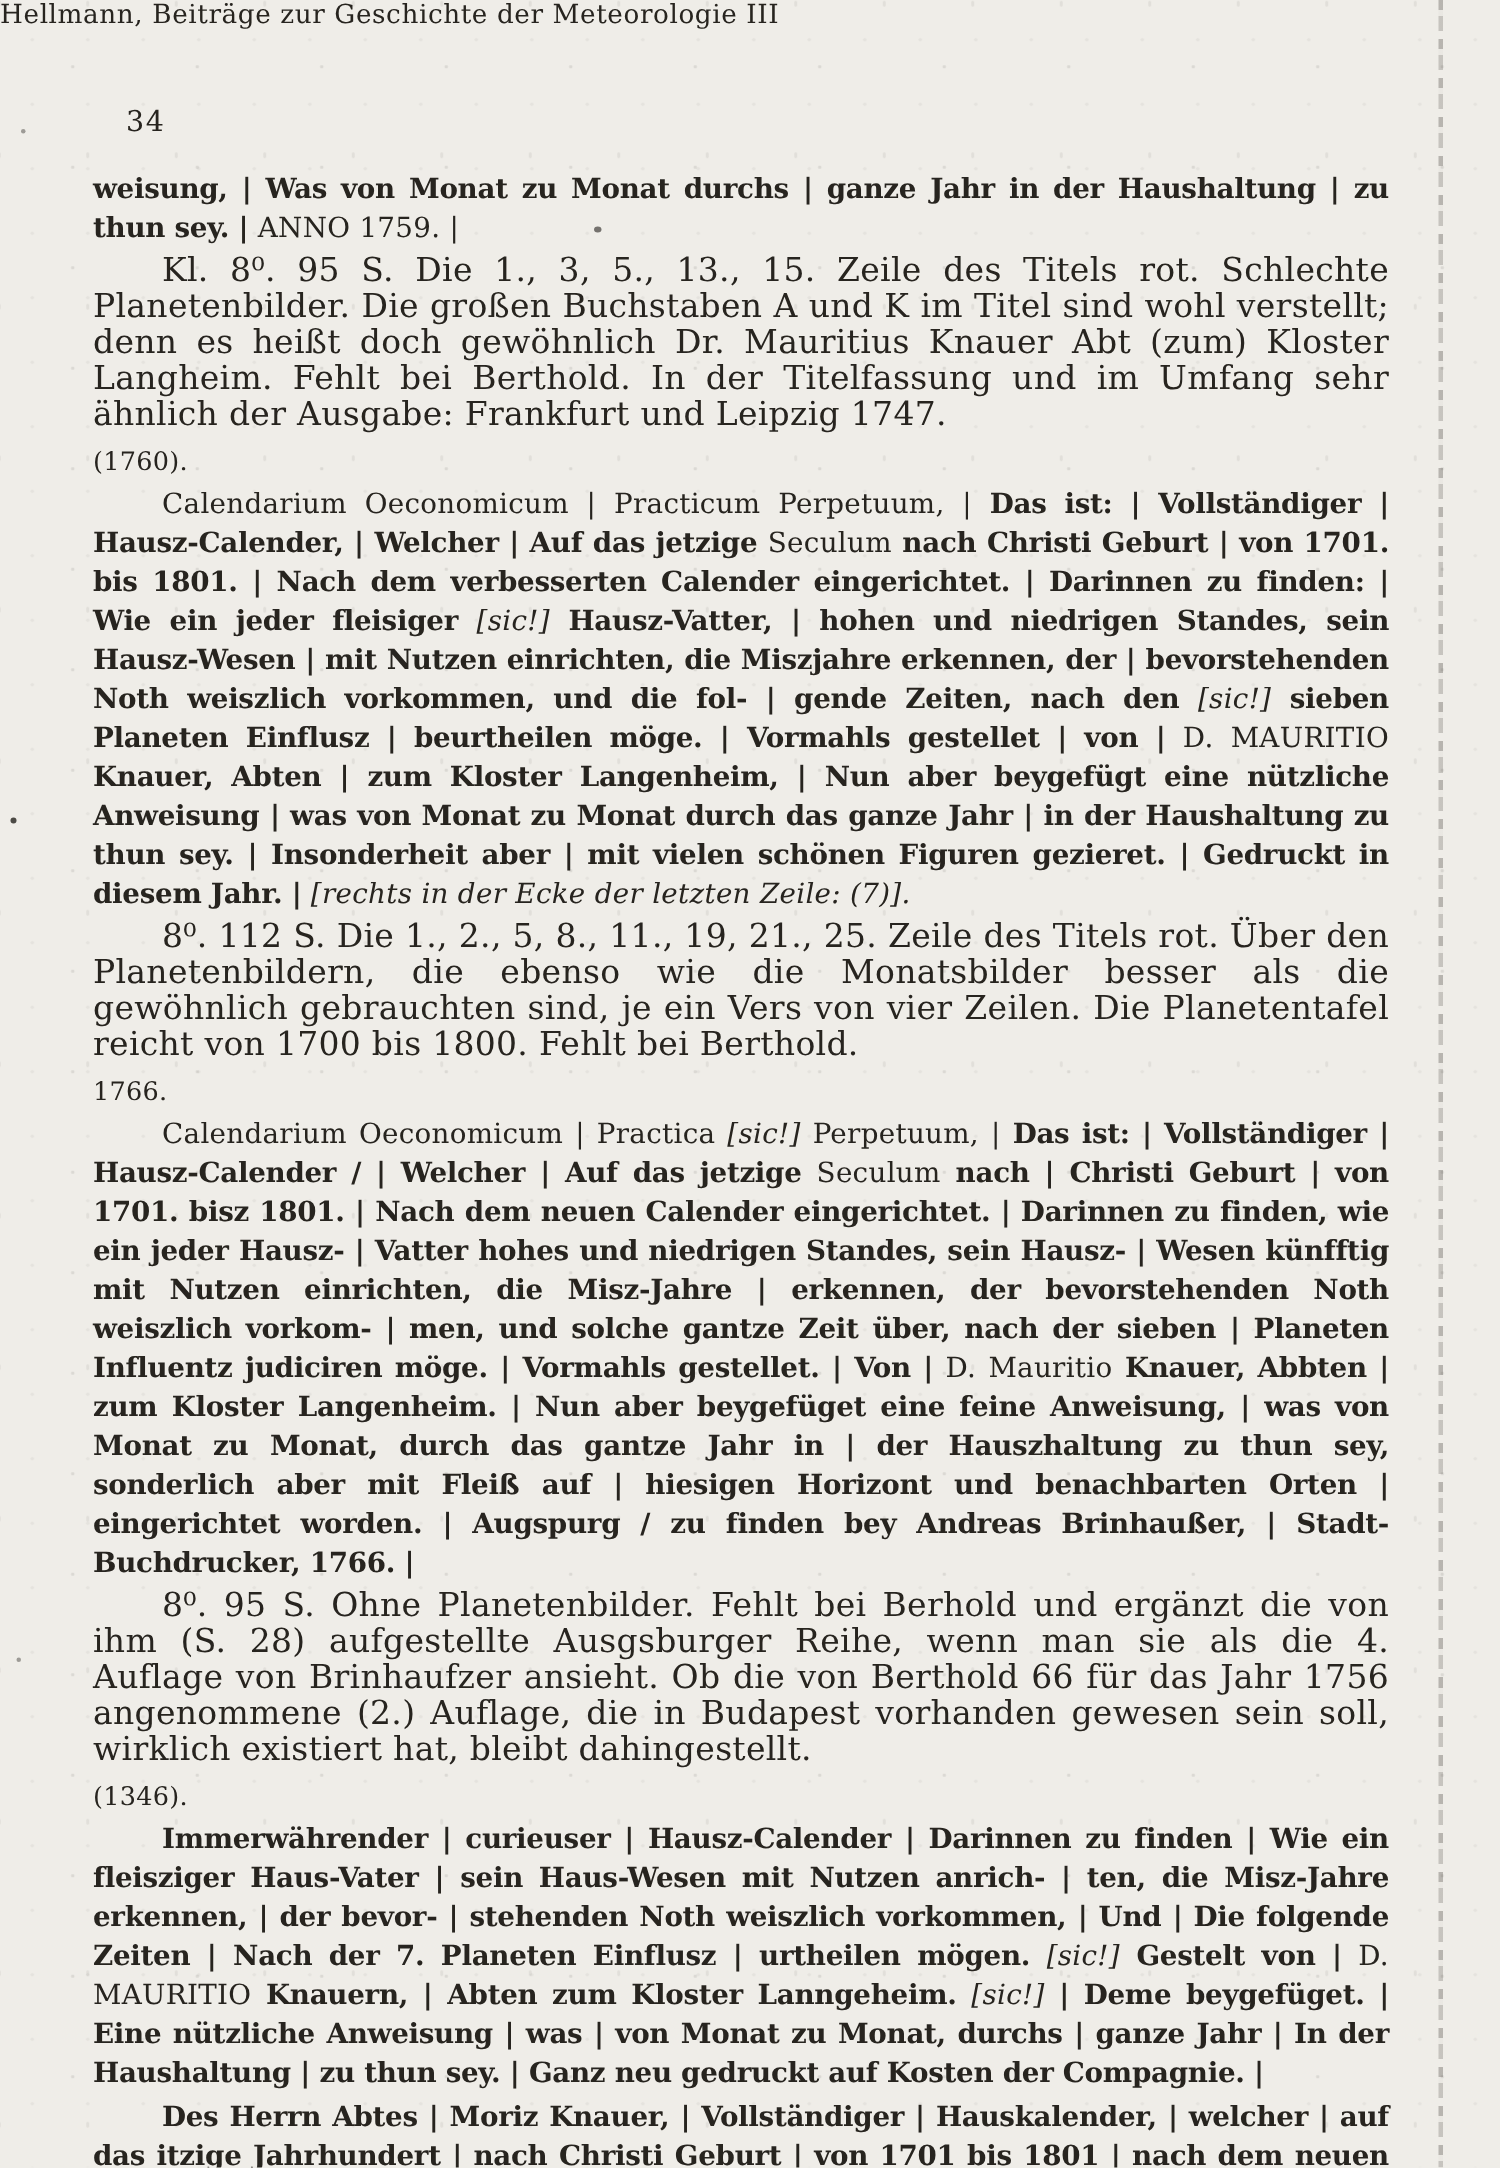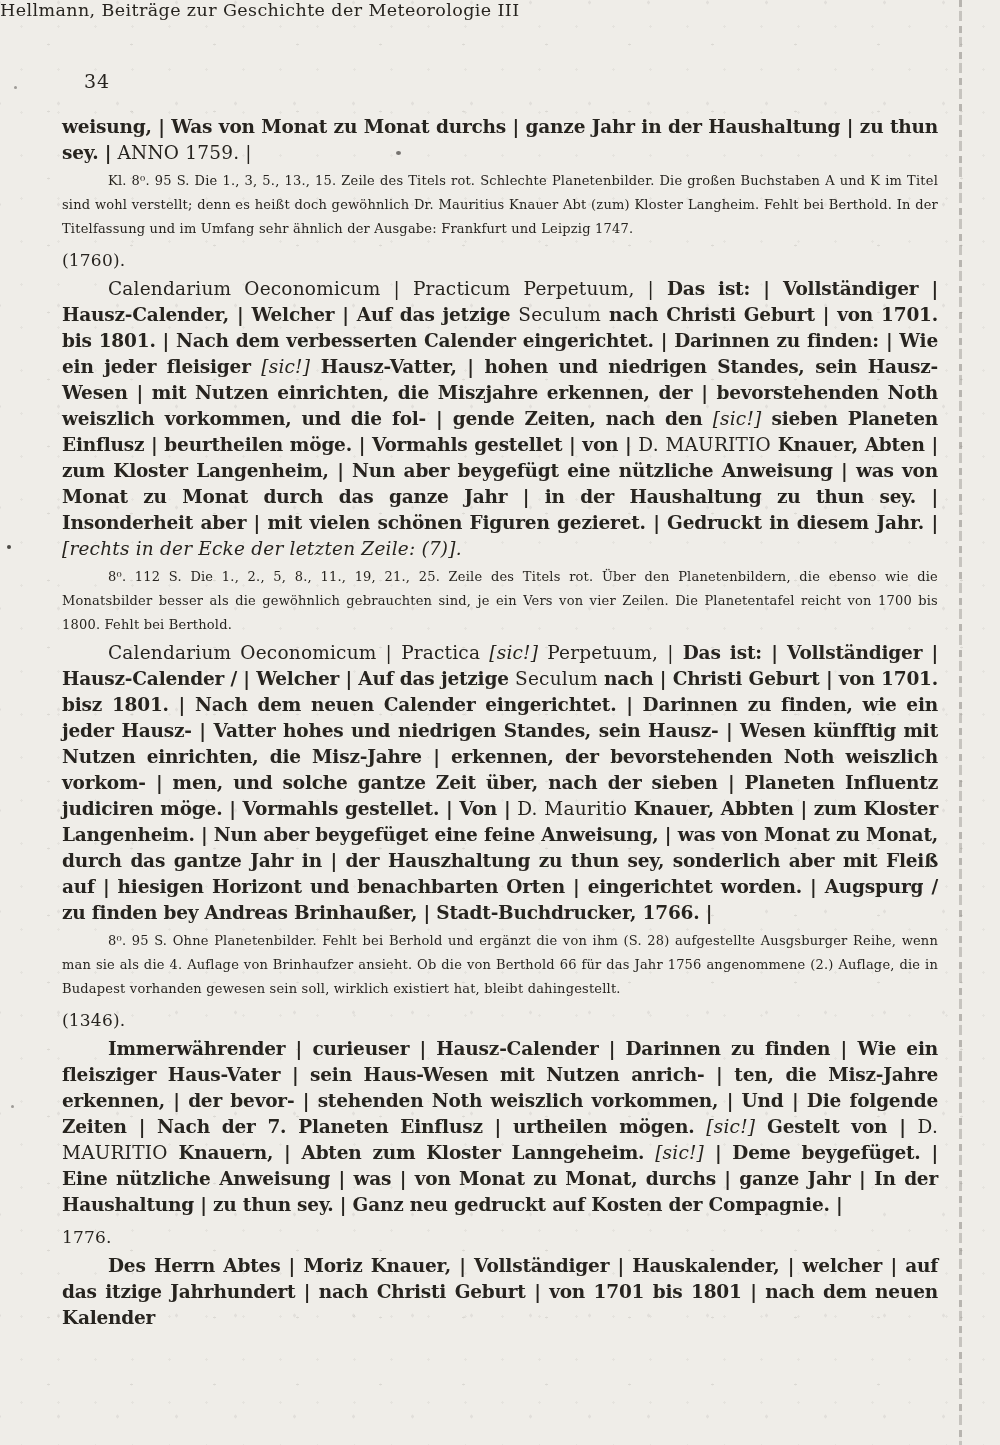--- a/index.html
+++ b/index.html
@@ -53,25 +53,25 @@
   .running-title{
     text-align:left;
     font-size:17.5px;
     letter-spacing:0.4px;
   }
   .body-text{
     margin:14px 62px 0 62px;
     width:880px;
   }
   .para{
-    margin:0 4px 3px 0;
+    margin:0 16px 3px 0;
     text-align:justify;
   }
   .para.fraktur{font-size:18.5px;line-height:26px;}
-  .para.antiqua{font-size:13px;line-height:24px;}
+  .para.antiqua{font-size:22px;line-height:24px;}
   .para.indent{text-indent:46px;}
   .para.noindent{text-indent:0;}
   .heading{
     font-size:17px;
     line-height:24px;
     margin:7px 0 4px 0;
   }
   
   .seg-f{font-weight:bold;letter-spacing:-0.2px;}
   .seg-a{font-weight:normal;letter-spacing:0.2px;}
@@ -91,20 +91,20 @@
     <span class="page-number">34</span>
     <div class="running-title">Hellmann, Beiträge zur Geschichte der Meteorologie III</div>
   </div>
 
   <div class="body-text">
       <p class="para fraktur noindent"><span class="seg-f">weisung, | Was von Monat zu Monat durchs | ganze Jahr in der Haushaltung | zu thun sey. | </span><span class="seg-a">ANNO 1759. |</span></p>
       <p class="para antiqua indent"><span class="seg-a">Kl. 8⁰. 95 S. Die 1., 3, 5., 13., 15. Zeile des Titels rot. Schlechte Planetenbilder. Die großen Buchstaben A und K im Titel sind wohl verstellt; denn es heißt doch gewöhnlich Dr. Mauritius Knauer Abt (zum) Kloster Langheim. Fehlt bei Berthold. In der Titelfassung und im Umfang sehr ähnlich der Ausgabe: Frankfurt und Leipzig 1747.</span></p>
       <div class="heading"><span class="seg-a">(1760).</span></div>
       <p class="para fraktur indent"><span class="seg-a">Calendarium Oeconomicum | Practicum Perpetuum, | </span><span class="seg-f">Das ist: | Vollständiger | Hausz-Calender, | Welcher | Auf das jetzige </span><span class="seg-a">Seculum</span><span class="seg-f"> nach Christi Geburt | von 1701. bis 1801. | Nach dem verbesserten Calender eingerichtet. | Darinnen zu finden: | Wie ein jeder fleisiger </span><span class="seg-i">[sic!]</span><span class="seg-f"> Hausz-Vatter, | hohen und niedrigen Standes, sein Hausz-Wesen | mit Nutzen einrichten, die Miszjahre erkennen, der | bevorstehenden Noth weiszlich vorkommen, und die fol- | gende Zeiten, nach den </span><span class="seg-i">[sic!]</span><span class="seg-f"> sieben Planeten Einflusz | beurtheilen möge. | Vormahls gestellet | von | </span><span class="seg-a">D. MAURITIO</span><span class="seg-f"> Knauer, Abten | zum Kloster Langenheim, | Nun aber beygefügt eine nützliche Anweisung | was von Monat zu Monat durch das ganze Jahr | in der Haushaltung zu thun sey. | Insonderheit aber | mit vielen schönen Figuren gezieret. | Gedruckt in diesem Jahr. | </span><span class="seg-i">[rechts in der Ecke der letzten Zeile: (7)].</span></p>
       <p class="para antiqua indent"><span class="seg-a">8⁰. 112 S. Die 1., 2., 5, 8., 11., 19, 21., 25. Zeile des Titels rot. Über den Planetenbildern, die ebenso wie die Monatsbilder besser als die gewöhnlich gebrauchten sind, je ein Vers von vier Zeilen. Die Planetentafel reicht von 1700 bis 1800. Fehlt bei Berthold.</span></p>
+      <div class="heading"><span class="seg-a">1766.</span></div>
       <p class="para fraktur indent"><span class="seg-a">Calendarium Oeconomicum | Practica </span><span class="seg-i">[sic!]</span><span class="seg-a"> Perpetuum, | </span><span class="seg-f">Das ist: | Vollständiger | Hausz-Calender / | Welcher | Auf das jetzige </span><span class="seg-a">Seculum</span><span class="seg-f"> nach | Christi Geburt | von 1701. bisz 1801. | Nach dem neuen Calender eingerichtet. | Darinnen zu finden, wie ein jeder Hausz- | Vatter hohes und niedrigen Standes, sein Hausz- | Wesen künfftig mit Nutzen einrichten, die Misz-Jahre | erkennen, der bevorstehenden Noth weiszlich vorkom- | men, und solche gantze Zeit über, nach der sieben | Planeten Influentz judiciren möge. | Vormahls gestellet. | Von | </span><span class="seg-a">D. Mauritio</span><span class="seg-f"> Knauer, Abbten | zum Kloster Langenheim. | Nun aber beygefüget eine feine Anweisung, | was von Monat zu Monat, durch das gantze Jahr in | der Hauszhaltung zu thun sey, sonderlich aber mit Fleiß auf | hiesigen Horizont und benachbarten Orten | eingerichtet worden. | Augspurg / zu finden bey Andreas Brinhaußer, | Stadt-Buchdrucker, 1766. |</span></p>
       <p class="para antiqua indent"><span class="seg-a">8⁰. 95 S. Ohne Planetenbilder. Fehlt bei Berhold und ergänzt die von ihm (S. 28) aufgestellte Ausgsburger Reihe, wenn man sie als die 4. Auflage von Brinhaufzer ansieht. Ob die von Berthold 66 für das Jahr 1756 angenommene (2.) Auflage, die in Budapest vorhanden gewesen sein soll, wirklich existiert hat, bleibt dahingestellt.</span></p>
       <div class="heading"><span class="seg-a">(1346).</span></div>
       <p class="para fraktur indent"><span class="seg-f">Immerwährender | curieuser | Hausz-Calender | Darinnen zu finden | Wie ein fleisziger Haus-Vater | sein Haus-Wesen mit Nutzen anrich- | ten, die Misz-Jahre erkennen, | der bevor- | stehenden Noth weiszlich vorkommen, | Und | Die folgende Zeiten | Nach der 7. Planeten Einflusz | urtheilen mögen. </span><span class="seg-i">[sic!]</span><span class="seg-f"> Gestelt von | </span><span class="seg-a">D. MAURITIO</span><span class="seg-f"> Knauern, | Abten zum Kloster Lanngeheim. </span><span class="seg-i">[sic!]</span><span class="seg-f"> | Deme beygefüget. | Eine nützliche Anweisung | was | von Monat zu Monat, durchs | ganze Jahr | In der Haushaltung | zu thun sey. | Ganz neu gedruckt auf Kosten der Compagnie. |</span></p>
-      <div class="heading"><span class="seg-a">1776.</span></div>
       <p class="para fraktur indent"><span class="seg-f">Des Herrn Abtes | Moriz Knauer, | Vollständiger | Hauskalender, | welcher | auf das itzige Jahrhundert | nach Christi Geburt | von 1701 bis 1801 | nach dem neuen Kalender</span></p>
     </div>
 </div>
 
 </body></html>

